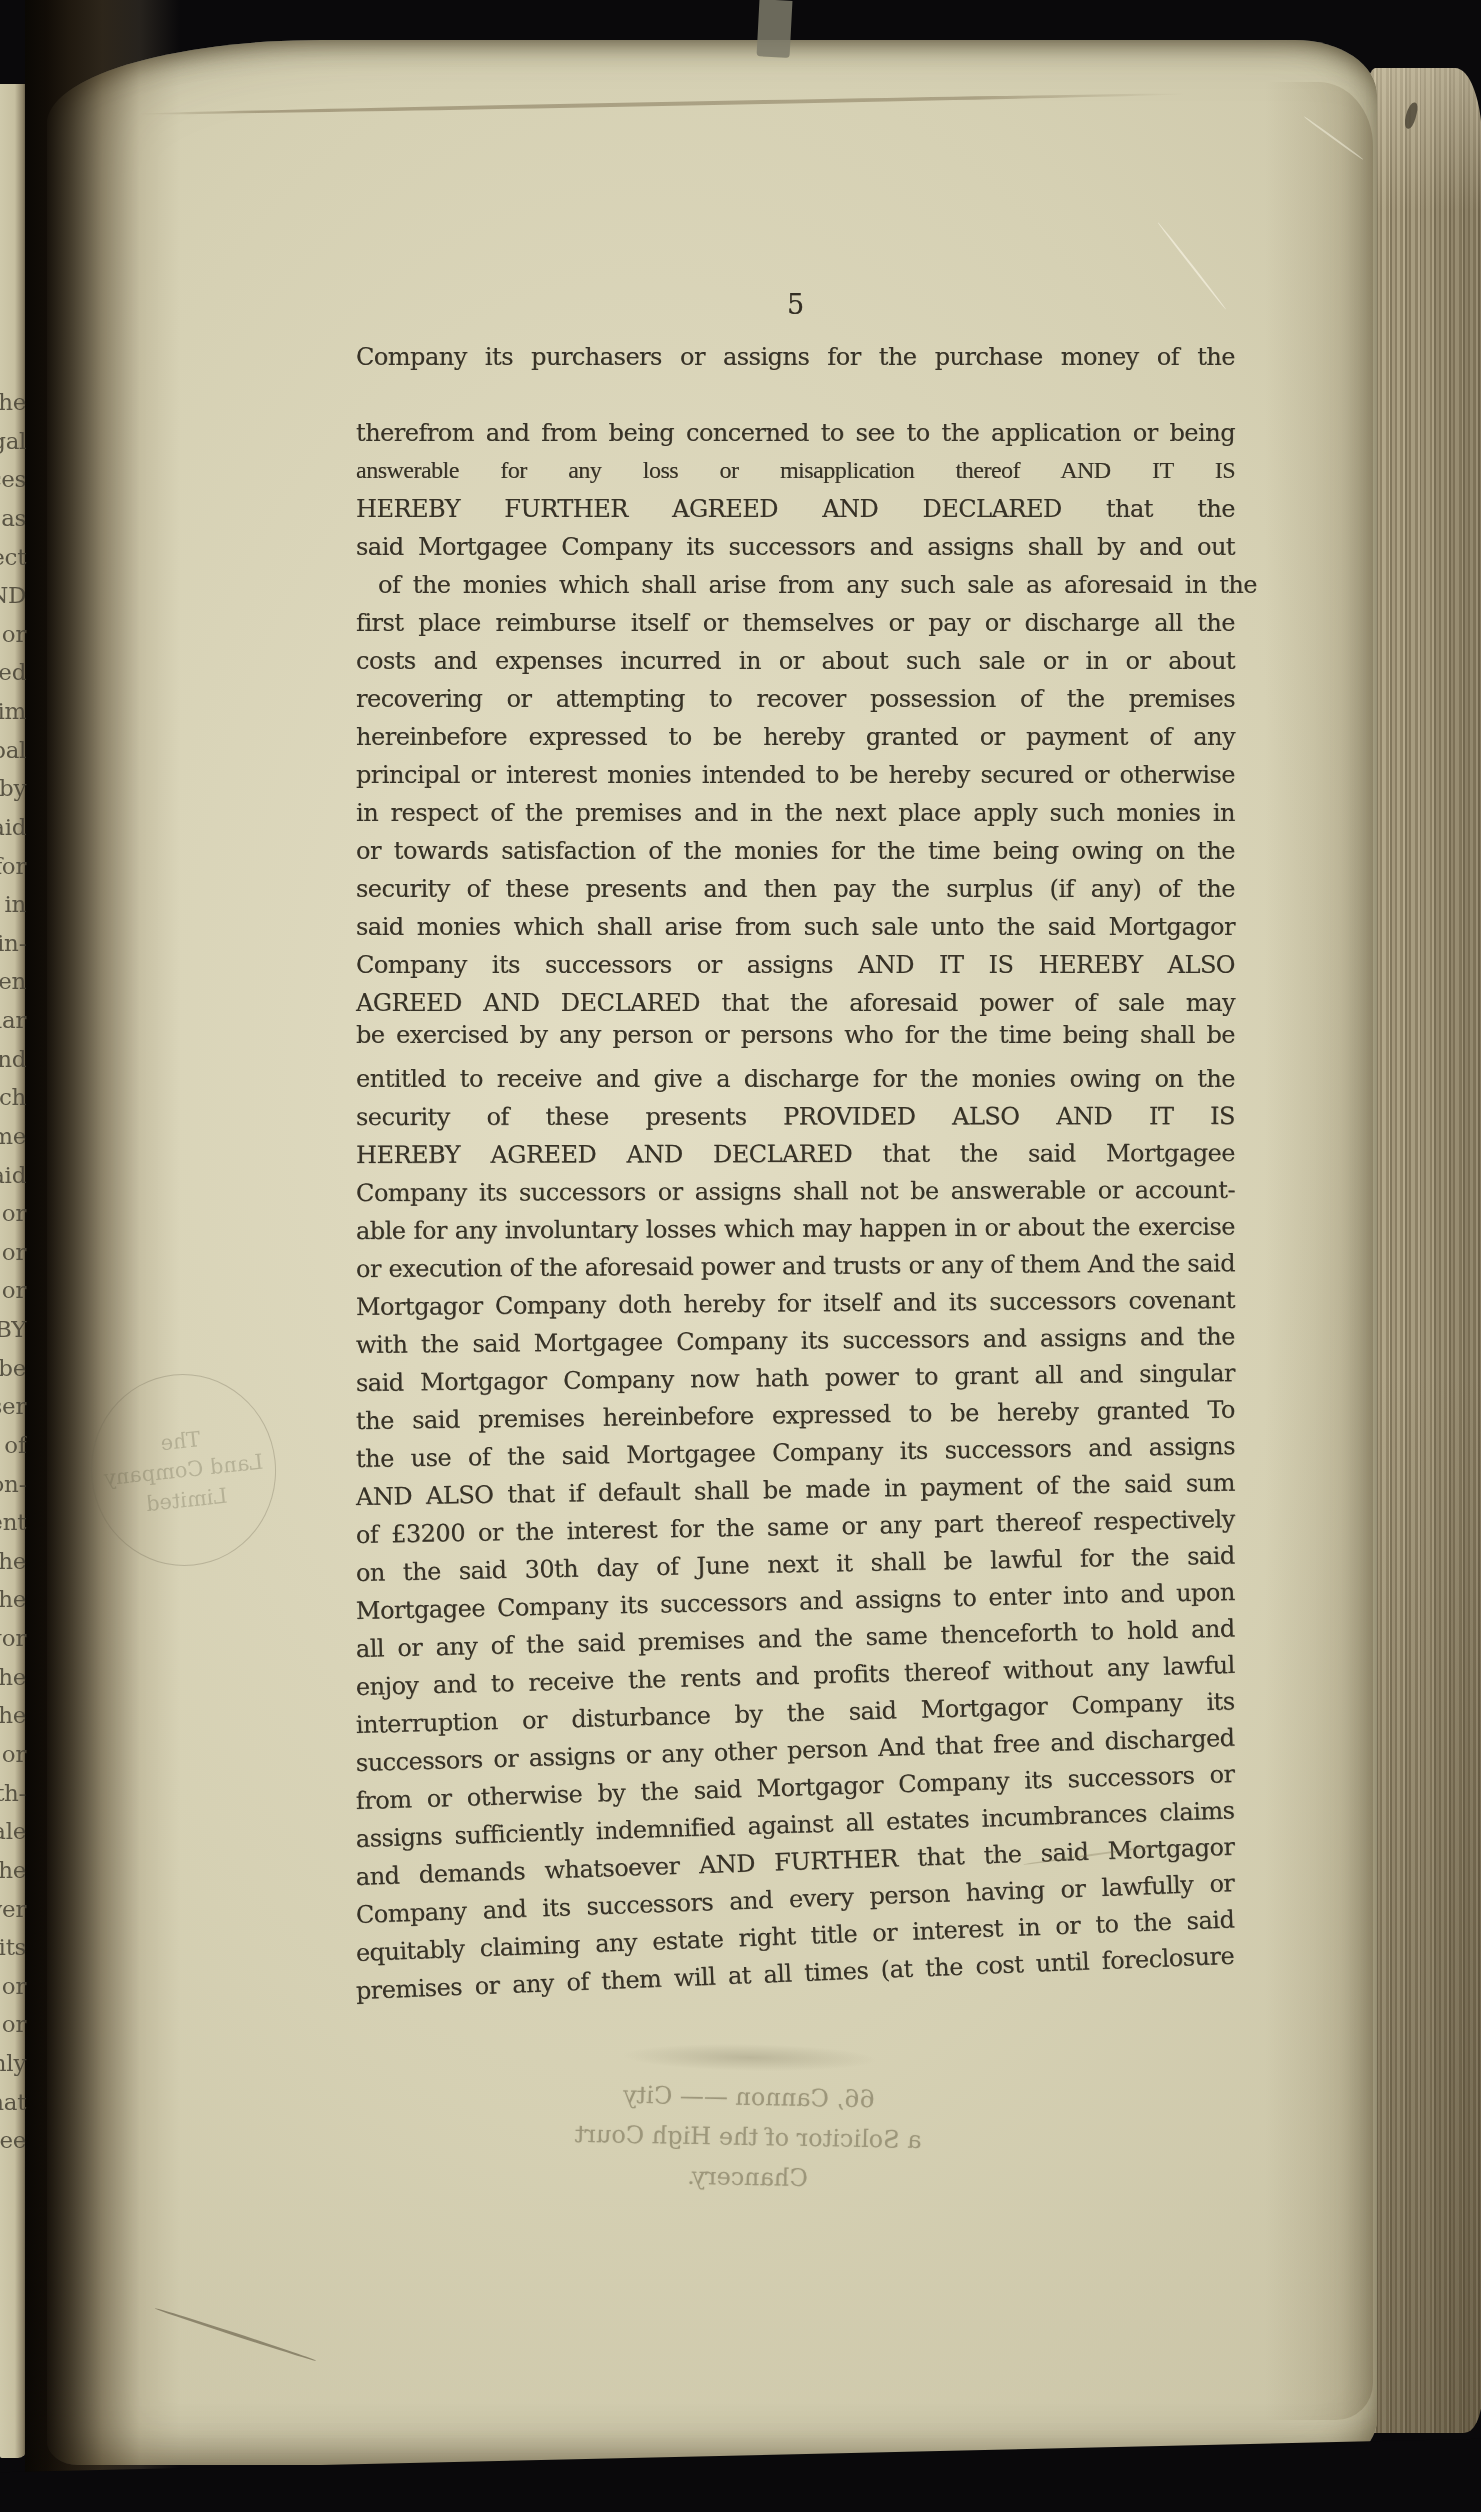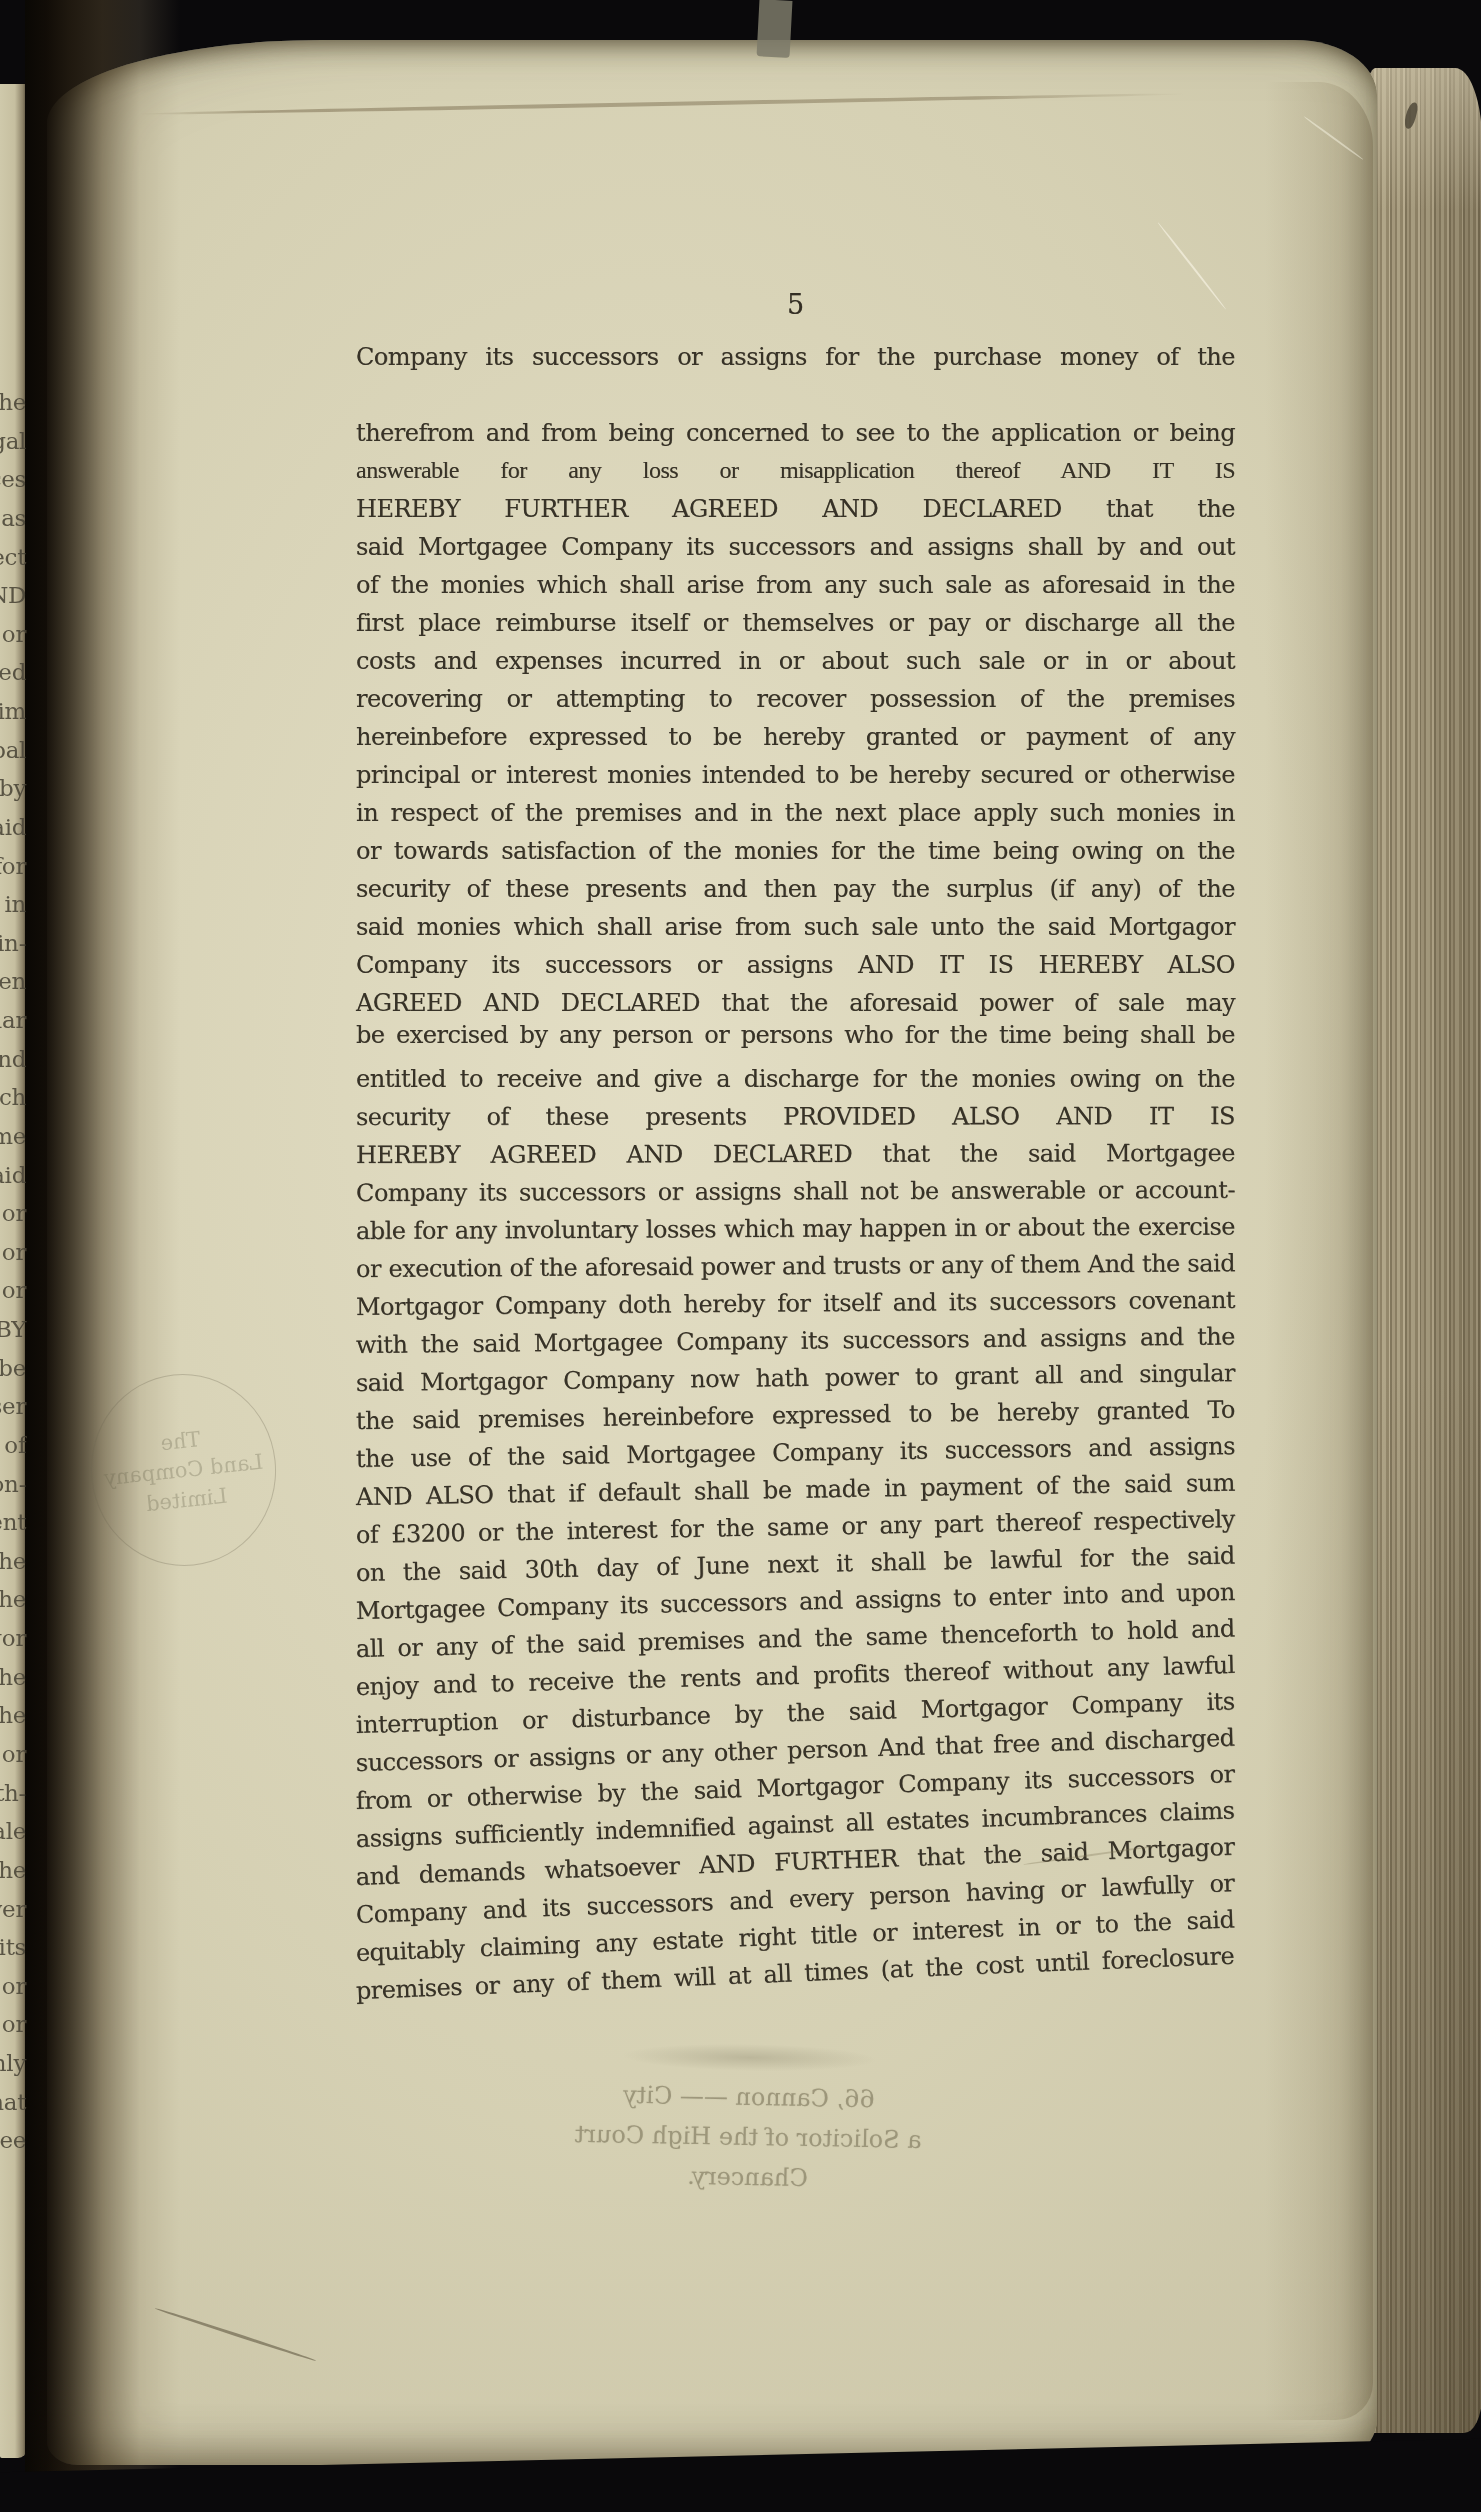--- a/index.html
+++ b/index.html
@@ -174,26 +174,26 @@
       <div class="left-frag" style="top: 1584px;">se or</div>
       <div class="left-frag" style="top: 1622px;">ety or</div>
       <div class="left-frag" style="top: 1661px;">only</div>
       <div class="left-frag" style="top: 1700px;">that</div>
       <div class="left-frag" style="top: 1738px;">gagee</div>
     </div>
 
   <div class="page-number">5</div>
 
   <div class="text-block">
-      <div class="text-line" style="top: 0px; transform: rotate(0deg);">Company its successors or assigns for the purchase money of the</div>
+      <div class="text-line" style="top: 0px; transform: rotate(0deg);">Company its purchasers or assigns for the purchase money of the</div>
       <div class="text-line" style="top: 76px; transform: rotate(0deg);">therefrom and from being concerned to see to the application or being</div>
       <div class="text-line" style="top: 114px; transform: rotate(0deg); font-family: Liberation Serif, serif;">answerable for any loss or misapplication thereof AND IT IS</div>
       <div class="text-line" style="top: 152px; transform: rotate(0deg);">HEREBY FURTHER AGREED AND DECLARED that the</div>
       <div class="text-line" style="top: 190px; transform: rotate(0deg);">said Mortgagee Company its successors and assigns shall by and out</div>
-      <div class="text-line" style="top: 228px; transform: rotate(0deg);">of the monies which shall arise from any such sale as aforesaid in the</div>
+      <div class="text-line" style="top: 228px; transform: rotate(0deg); margin-left: 22px;">of the monies which shall arise from any such sale as aforesaid in the</div>
       <div class="text-line" style="top: 266px; transform: rotate(0deg);">first place reimburse itself or themselves or pay or discharge all the</div>
       <div class="text-line" style="top: 304px; transform: rotate(0deg);">costs and expenses incurred in or about such sale or in or about</div>
       <div class="text-line" style="top: 342px; transform: rotate(0deg);">recovering or attempting to recover possession of the premises</div>
       <div class="text-line" style="top: 380px; transform: rotate(0deg);">hereinbefore expressed to be hereby granted or payment of any</div>
       <div class="text-line" style="top: 418px; transform: rotate(0deg);">principal or interest monies intended to be hereby secured or otherwise</div>
       <div class="text-line" style="top: 456px; transform: rotate(0deg);">in respect of the premises and in the next place apply such monies in</div>
       <div class="text-line" style="top: 494px; transform: rotate(0deg);">or towards satisfaction of the monies for the time being owing on the</div>
       <div class="text-line" style="top: 532px; transform: rotate(0deg);">security of these presents and then pay the surplus (if any) of the</div>
       <div class="text-line" style="top: 570px; transform: rotate(0deg);">said monies which shall arise from such sale unto the said Mortgagor</div>
       <div class="text-line" style="top: 608px; transform: rotate(0deg);">Company its successors or assigns AND IT IS HEREBY ALSO</div>

